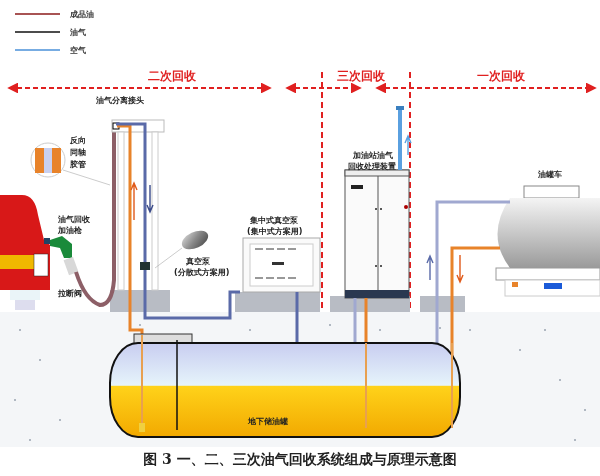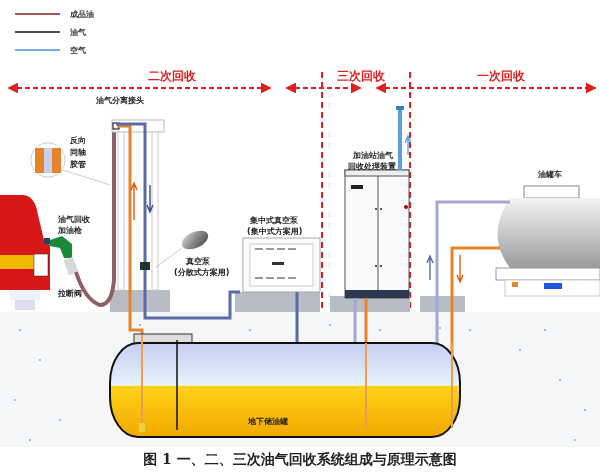--- a/index.html
+++ b/index.html
@@ -195,13 +195,13 @@
   <text class="lbl" x="186" y="264">真空泵</text>
   <text class="lbl" x="174" y="275">(分散式方案用)</text>
   <text class="lbl" x="250" y="223">集中式真空泵</text>
   <text class="lbl" x="247" y="234">(集中式方案用)</text>
   <text class="lbl" x="353" y="158">加油站油气</text>
   <text class="lbl" x="348" y="169">回收处理装置</text>
   <text class="lbl" x="538" y="177">油罐车</text>
   <text class="lbl" x="248" y="424">地下储油罐</text>
 </svg>
 
-<div class="caption">图 1  一、二、三次油气回收系统组成与原理示意图</div>
+<div class="caption">图 3  一、二、三次油气回收系统组成与原理示意图</div>
 
 </body></html>

